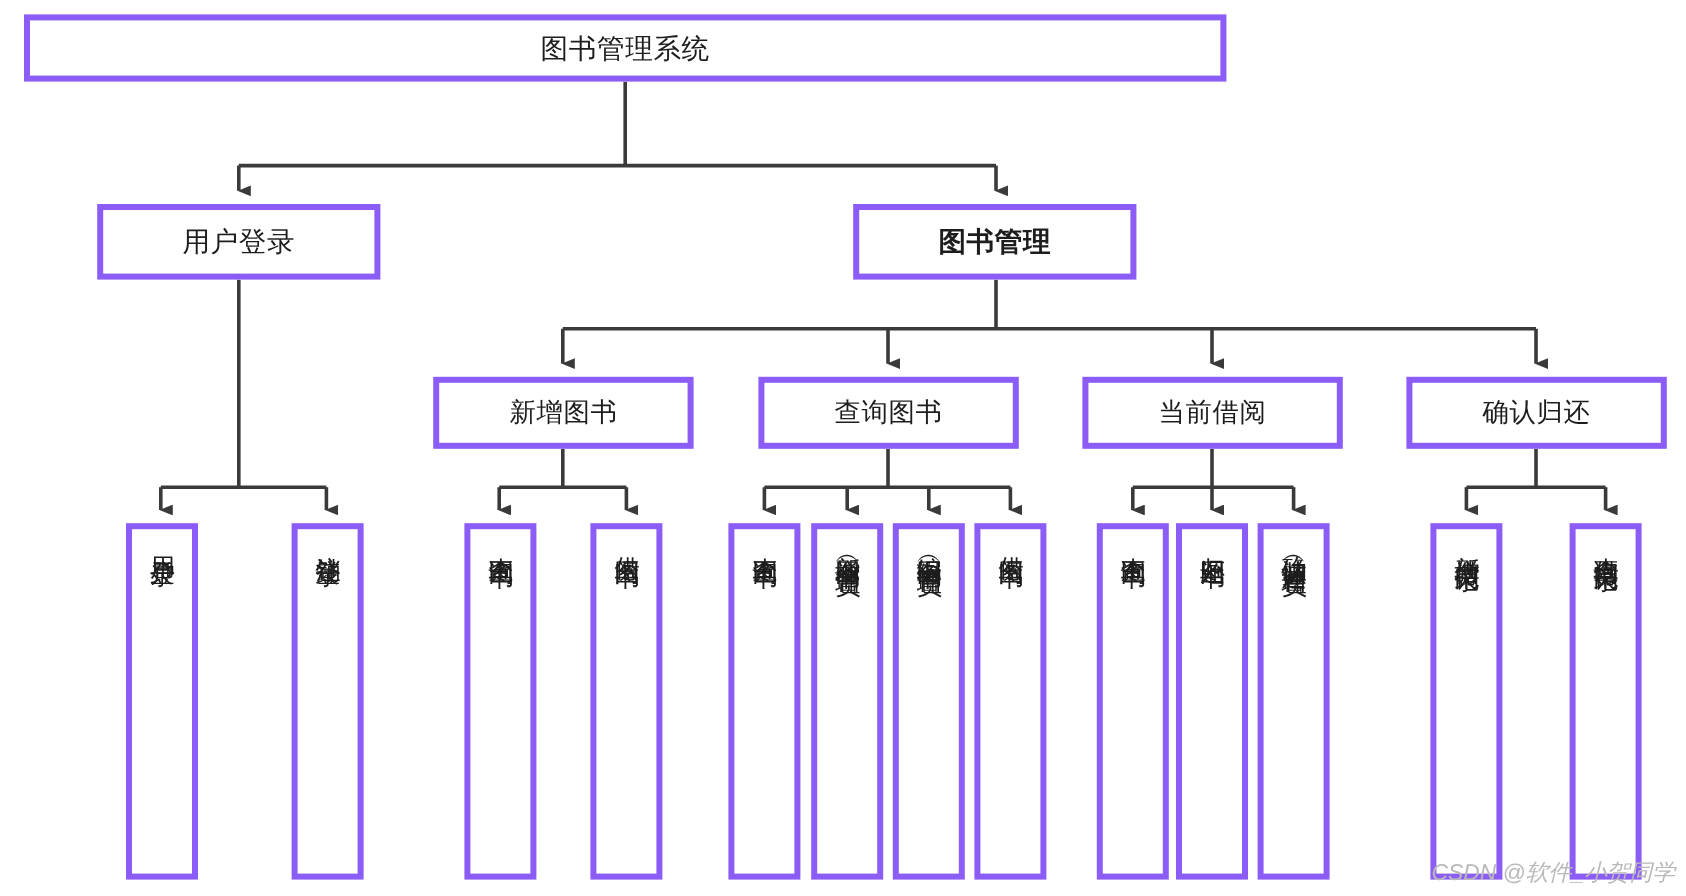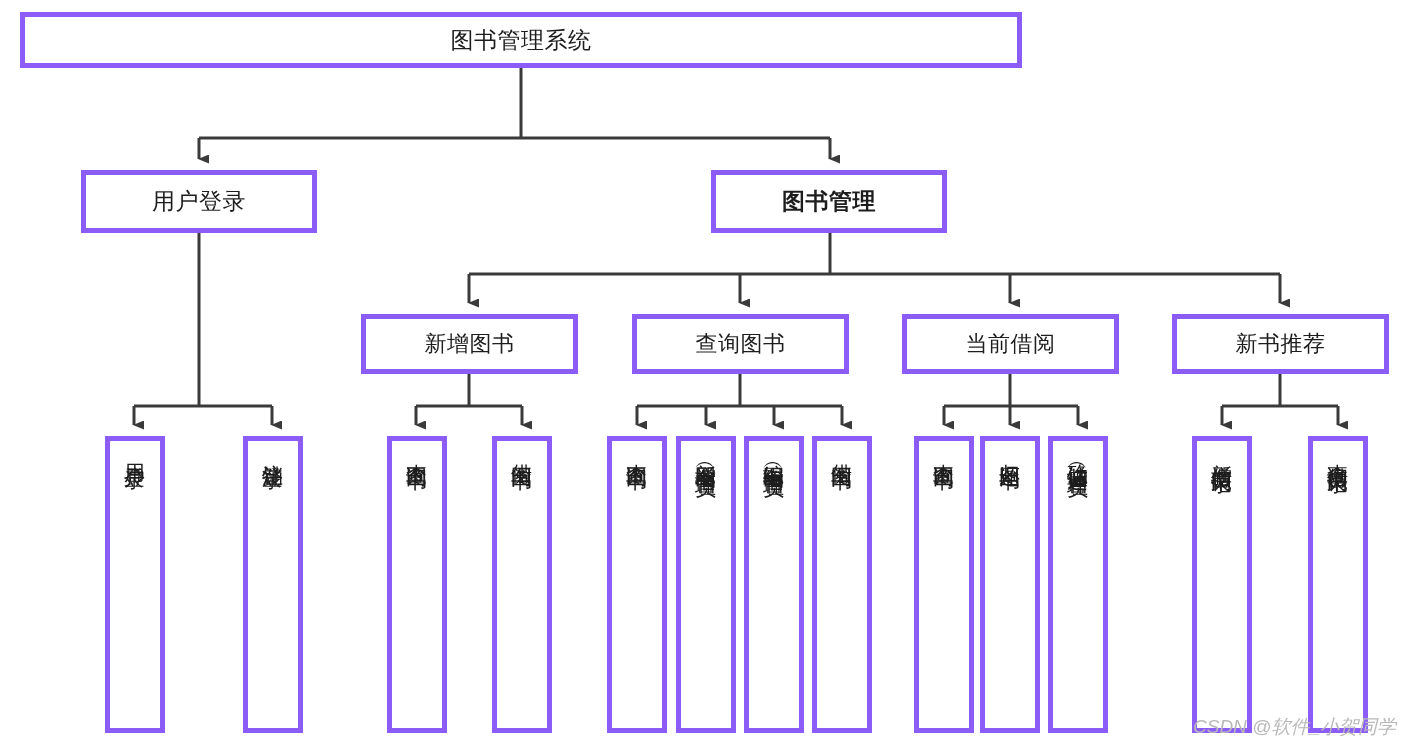--- a/index.html
+++ b/index.html
@@ -141,21 +141,21 @@
   <div class="node group" style="left:361px; top:314px; width:217px; height:60px;">
     <span class="label">新增图书</span>
   </div>
   <div class="node group" style="left:632px; top:314px; width:217px; height:60px;">
     <span class="label">查询图书</span>
   </div>
   <div class="node group" style="left:902px; top:314px; width:217px; height:60px;">
     <span class="label">当前借阅</span>
   </div>
   <div class="node group" style="left:1172px; top:314px; width:217px; height:60px;">
-    <span class="label">新书推荐</span>
+    <span class="label">确认归还</span>
   </div>
 
   <div class="node leaf" style="left:105px; top:436px; width:60px; height:297px;">
     <span class="label">用户登录</span>
   </div>
   <div class="node leaf" style="left:243px; top:436px; width:60px; height:297px;">
     <span class="label">注销登录</span>
   </div>
 
   <div class="node leaf" style="left:387px; top:436px; width:60px; height:297px;">

